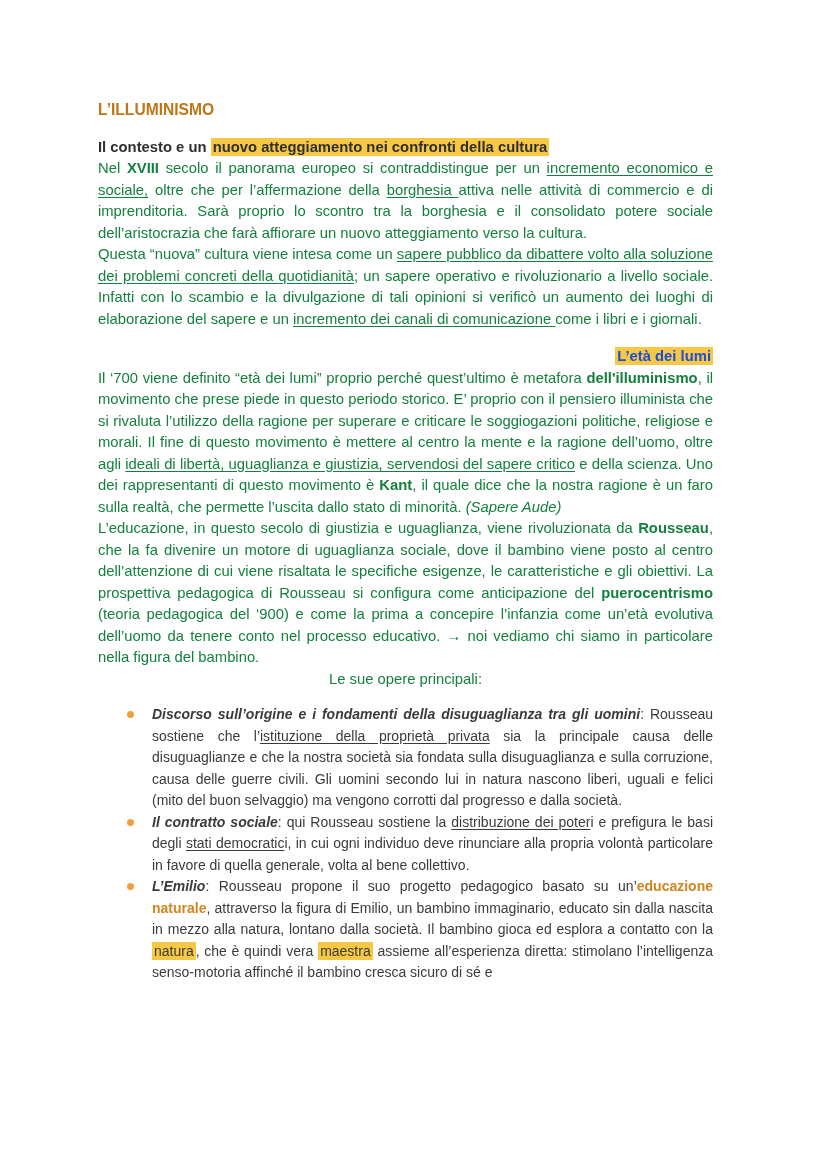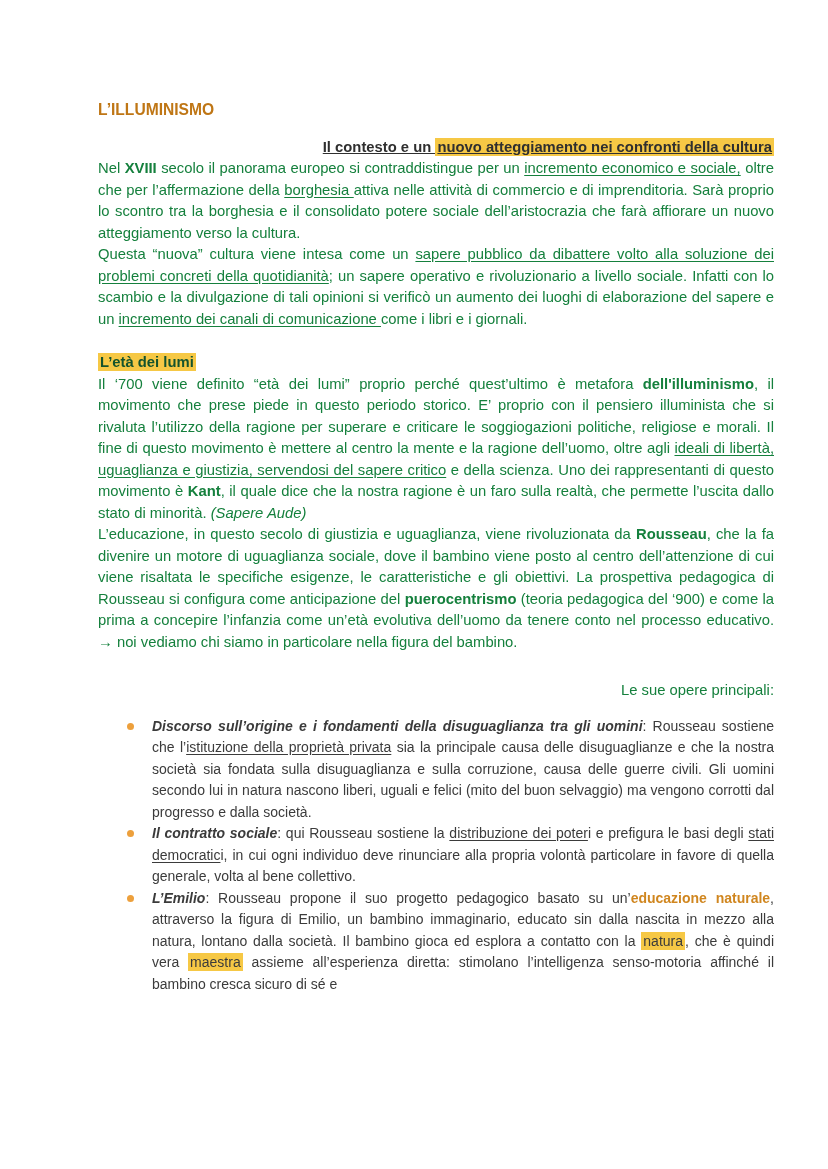--- a/index.html
+++ b/index.html
@@ -7,51 +7,50 @@
     width: 828px;
     height: 1169px;
     background: #ffffff;
     font-family: "Liberation Sans", sans-serif;
     overflow: hidden;
   }
   .page {
     box-sizing: border-box;
     width: 828px;
     height: 1169px;
-    padding: 99px 54px 0 98px;
+    padding: 99px 115px 0 98px;
     background: #ffffff;
   }
   .block {
     font-size: 14.8px;
     line-height: 21.5px;
     color: #15803d;
     text-align: justify;
     margin: 0;
   }
   .block-heading {
     color: #bf7615;
     font-weight: bold;
     font-size: 15.6px;
     text-align: left;
     margin: 21px 0 16px 0;
   }
   .block-heading:first-child { margin-top: 0; }
   .block-subheading {
     font-weight: bold;
-    text-align: right;
+    text-align: left;
     color: #2f2f2f;
-    text-decoration: underline;
   }
   .block-hlheading {
-    text-align: left;
-    margin-top: 22px;
+    text-align: right;
+    margin-top: 16px;
     font-weight: bold;
-    color: #14532d;
+    color: #1d4ed8;
   }
-  [data-name="works-intro"] { margin-top: 27px; text-align: right; }
+  [data-name="works-intro"] { text-align: center; }
   .doc-list {
     list-style: none;
     margin: 14px 0 0 0;
     padding: 0;
   }
   .doc-list-item {
     position: relative;
     padding-left: 54px;
     font-size: 14px;
     line-height: 21.5px;

